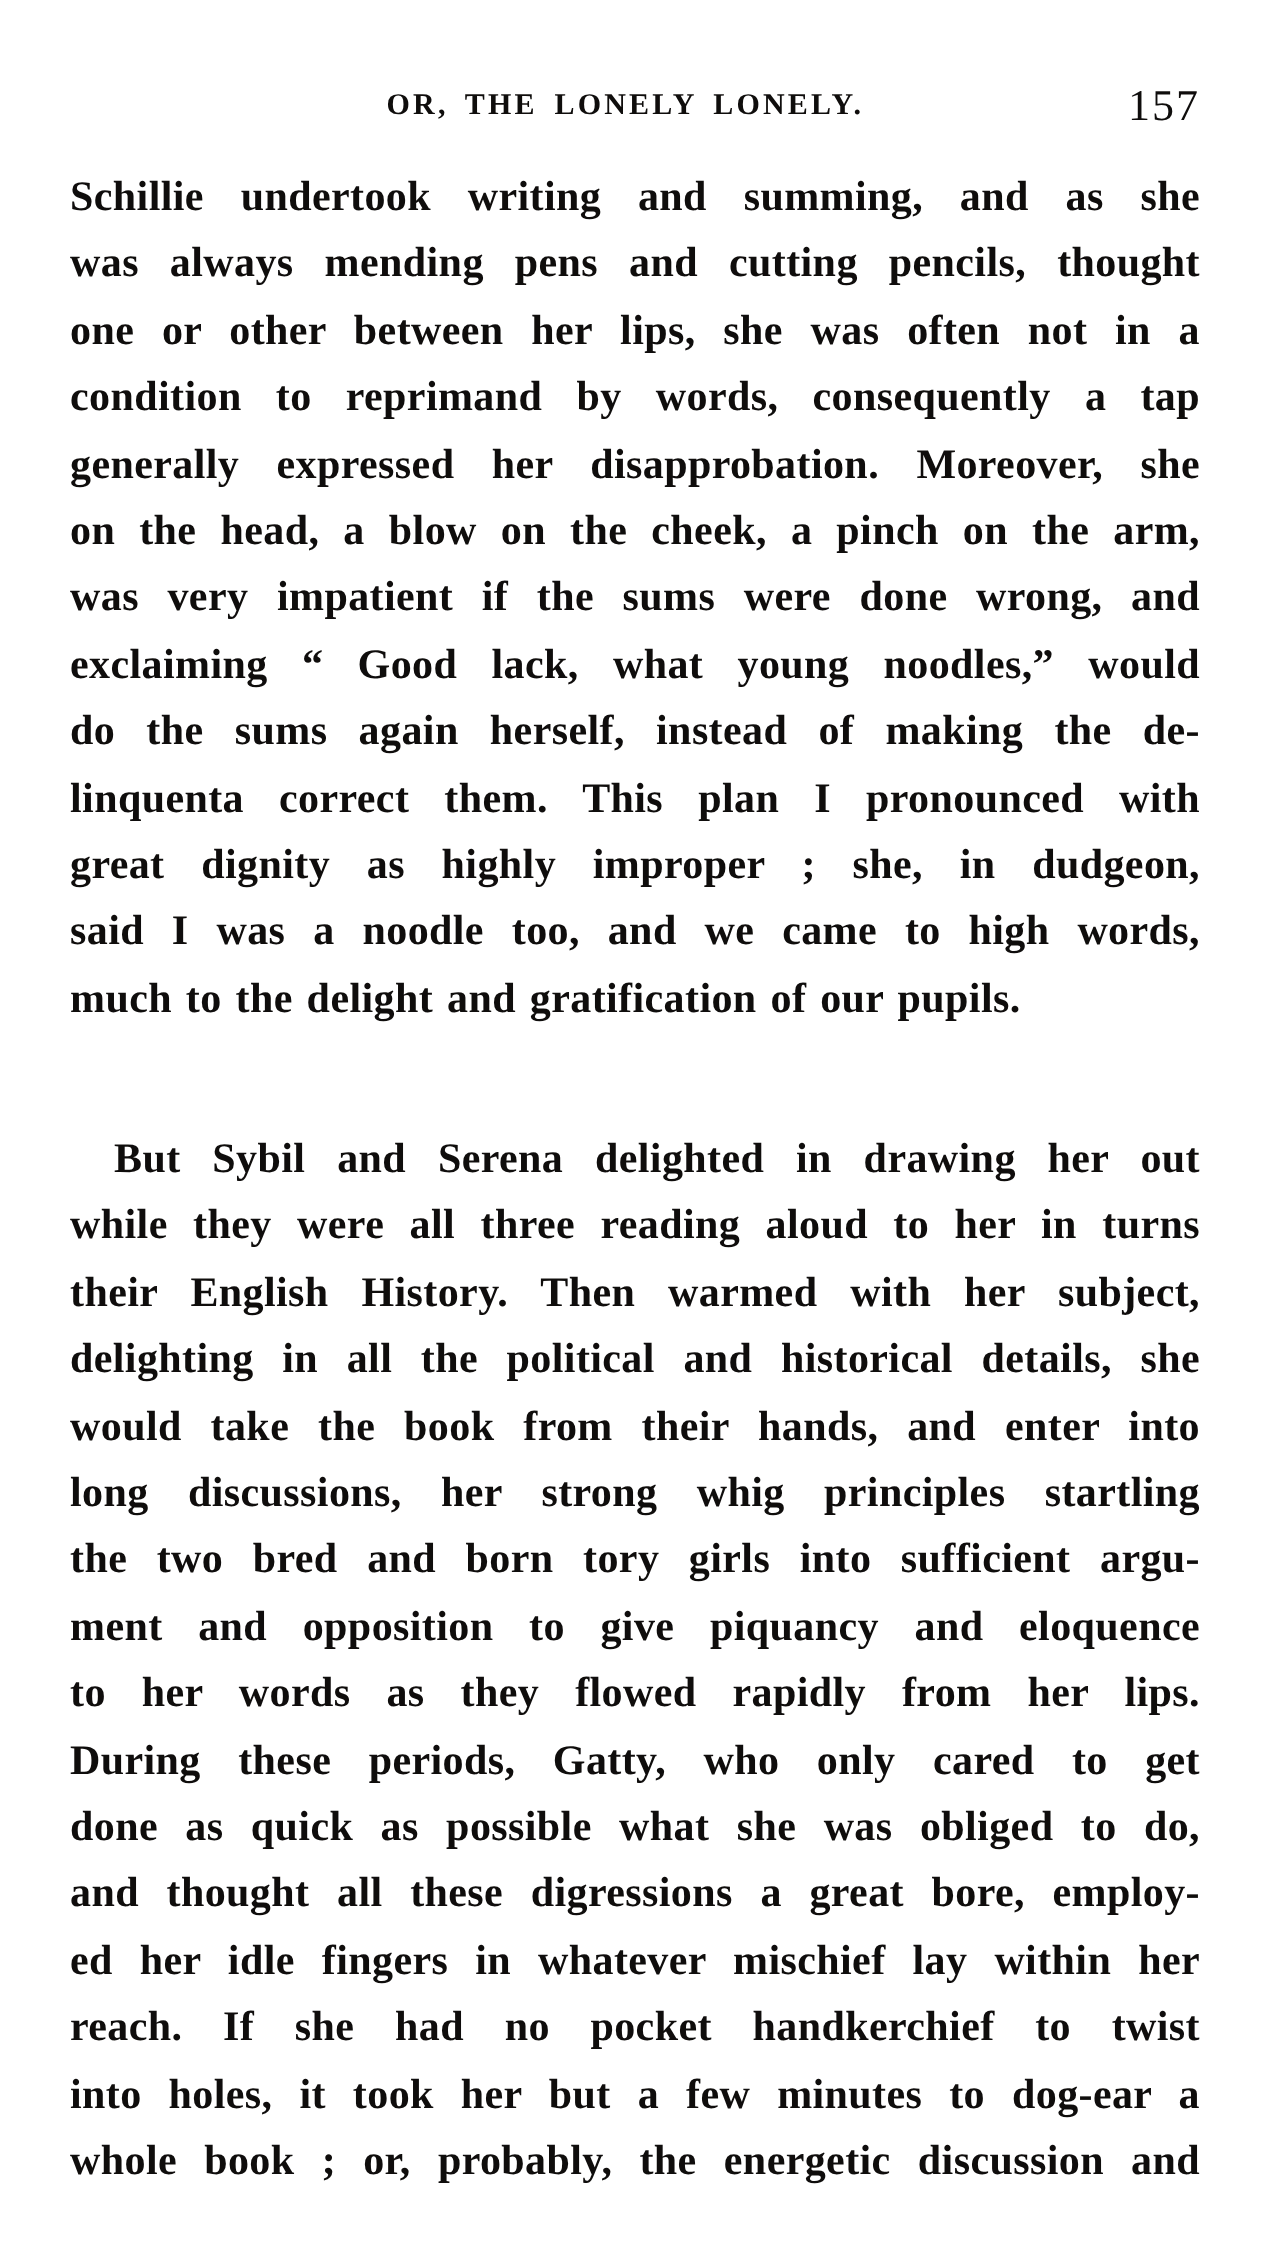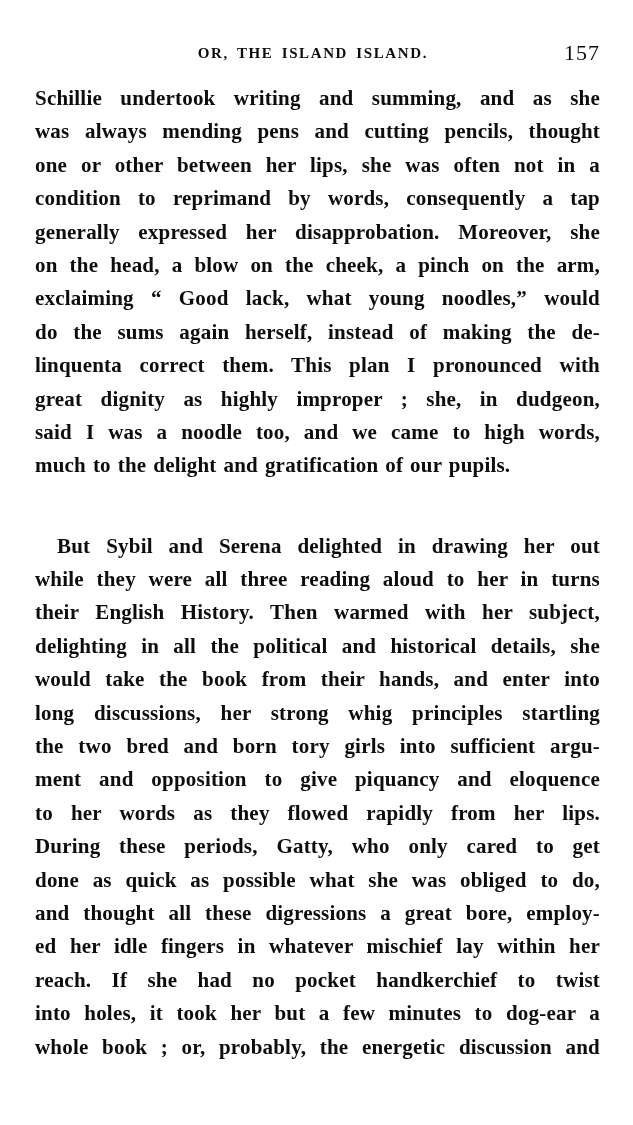--- a/index.html
+++ b/index.html
@@ -73,31 +73,32 @@
   .line.last {
     text-align: right;
     text-align-last: left;
   }
 </style>
 </head>
 <body>
 
 <div class="page">
   <div class="running-header">
-    <span class="header-title">OR, THE ISLAND ISLAND.</span>
+    <span class="header-title">OR, THE LONELY LONELY.</span>
     <span class="page-number">157</span>
   </div>
   <div class="text-block">
       <div class="paragraph">
         <div class="line">Schillie undertook writing and summing, and as she</div>
         <div class="line">was always mending pens and cutting pencils, thought</div>
         <div class="line">one or other between her lips, she was often not in a</div>
         <div class="line">condition to reprimand by words, consequently a tap</div>
         <div class="line">generally expressed her disapprobation.  Moreover, she</div>
         <div class="line">on the head, a blow on the cheek, a pinch on the arm,</div>
+        <div class="line">was very impatient if the sums were done wrong, and</div>
         <div class="line">exclaiming “ Good lack, what young noodles,” would</div>
         <div class="line">do the sums again herself, instead of making the de-</div>
         <div class="line">linquenta correct them.  This plan I pronounced with</div>
         <div class="line">great dignity as highly improper ; she, in dudgeon,</div>
         <div class="line">said I was a noodle too, and we came to high words,</div>
         <div class="line last">much to the delight and gratification of our pupils.</div>
       </div>
       <div class="paragraph para-gap">
         <div class="line indent">But Sybil and Serena delighted in drawing her out</div>
         <div class="line">while they were all three reading aloud to her in turns</div>

